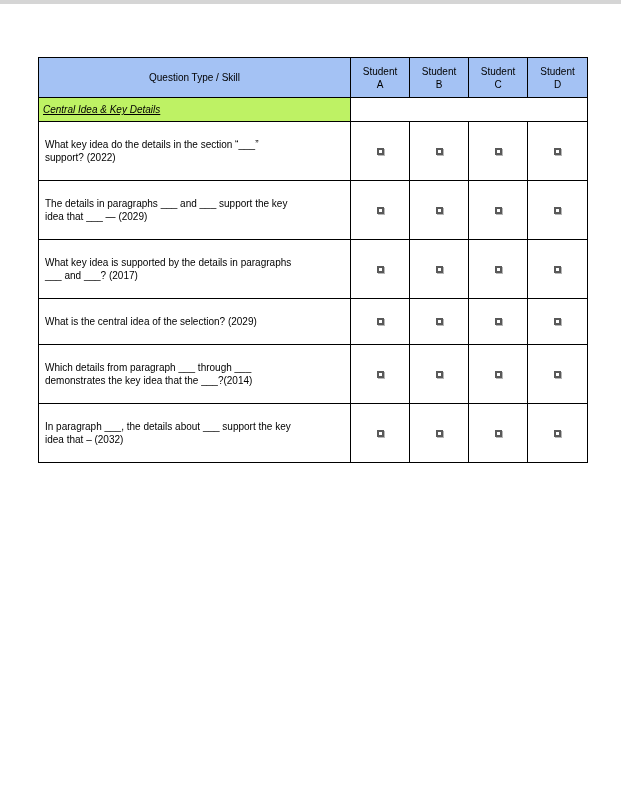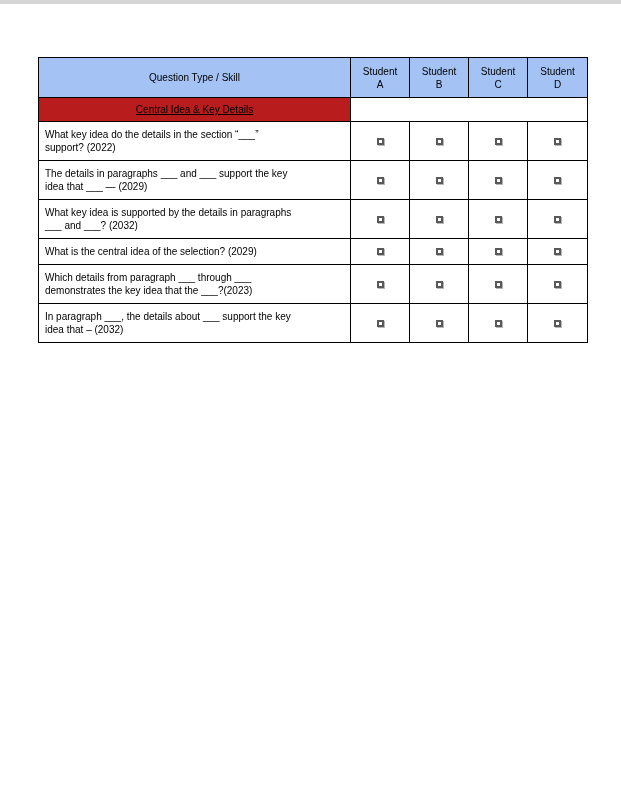--- a/index.html
+++ b/index.html
@@ -40,33 +40,34 @@
   .skill-table th {
     background: #a4c2f4;
     font-weight: normal;
     text-align: center;
     white-space: pre-line;
     padding: 2px;
   }
   
   tr.section-row { height: 24px; }
   td.section-cell {
-    background: #b91c1c;
-    text-align: center;
+    background: #bef264;
+    text-align: left;
     padding: 2px 4px;
+    font-style: italic;
   }
   td.section-cell span { text-decoration: underline; }
   td.section-spacer { background: #ffffff; }
   
   tr.q-row-tall { height: 37px; }
   tr.q-row-short { height: 26px; }
   tr.q-row-last { height: 38px; }
   td.question-cell {
     text-align: left;
-    padding: 6px 6px;
+    padding: 16px 6px;
     white-space: pre-line;
   }
   td.check-cell { text-align: center; }
   .checkbox {
     display: inline-block;
     width: 7px;
     height: 7px;
     background: #ffffff;
     border: 2px solid #595959;
     box-shadow: 1px 1px 0 #b7b7b7;
@@ -121,38 +122,38 @@
       <td class="question-cell">The details in paragraphs ___ and ___ support the key
 idea that ___ — (2029)</td>
       <td class="check-cell"><span class="checkbox"></span></td>
       <td class="check-cell"><span class="checkbox"></span></td>
       <td class="check-cell"><span class="checkbox"></span></td>
       <td class="check-cell"><span class="checkbox"></span></td>
     </tr>
 
     <tr class="q-row-tall">
       <td class="question-cell">What key idea is supported by the details in paragraphs
-___ and ___? (2032)</td>
+___ and ___? (2017)</td>
       <td class="check-cell"><span class="checkbox"></span></td>
       <td class="check-cell"><span class="checkbox"></span></td>
       <td class="check-cell"><span class="checkbox"></span></td>
       <td class="check-cell"><span class="checkbox"></span></td>
     </tr>
 
     <tr class="q-row-short">
       <td class="question-cell">What is the central idea of the selection? (2029)</td>
       <td class="check-cell"><span class="checkbox"></span></td>
       <td class="check-cell"><span class="checkbox"></span></td>
       <td class="check-cell"><span class="checkbox"></span></td>
       <td class="check-cell"><span class="checkbox"></span></td>
     </tr>
 
     <tr class="q-row-tall">
       <td class="question-cell">Which details from paragraph ___ through ___
-demonstrates the key idea that the ___?(2023)</td>
+demonstrates the key idea that the ___?(2014)</td>
       <td class="check-cell"><span class="checkbox"></span></td>
       <td class="check-cell"><span class="checkbox"></span></td>
       <td class="check-cell"><span class="checkbox"></span></td>
       <td class="check-cell"><span class="checkbox"></span></td>
     </tr>
 
     <tr class="q-row-last">
       <td class="question-cell">In paragraph ___, the details about ___ support the key
 idea that – (2032)</td>
       <td class="check-cell"><span class="checkbox"></span></td>

